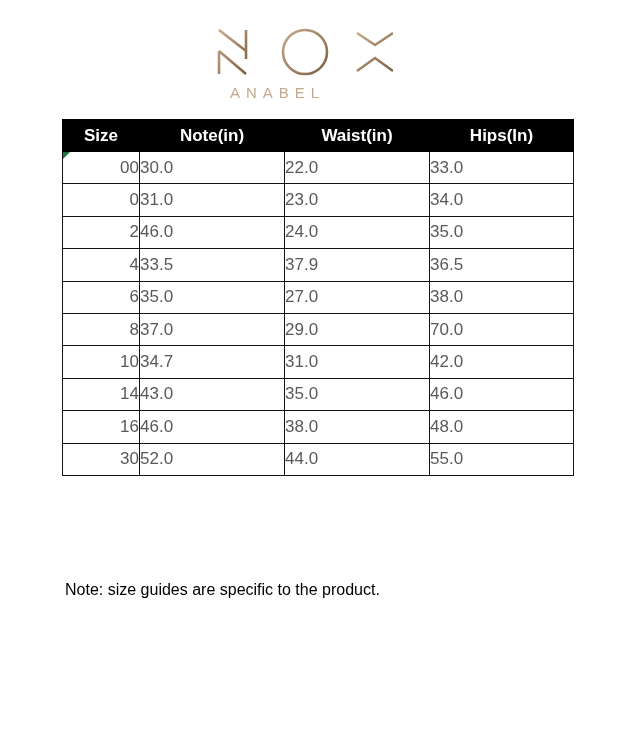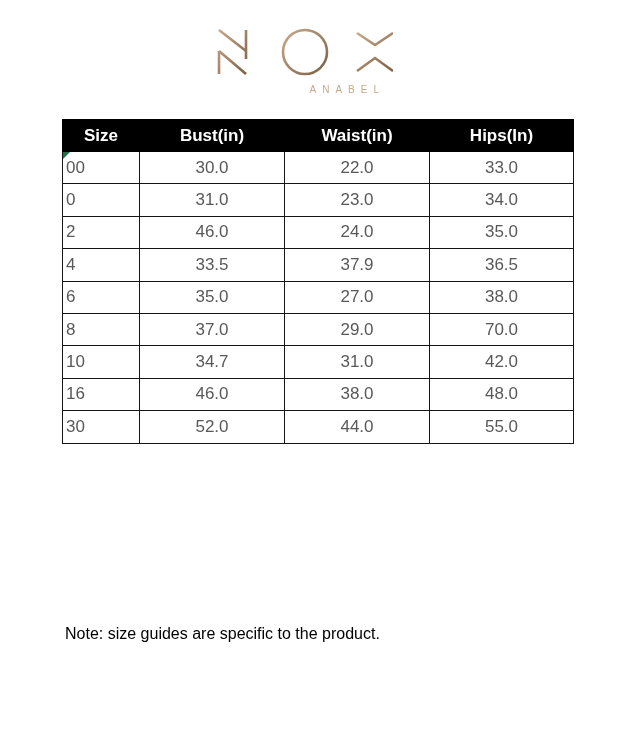--- a/index.html
+++ b/index.html
@@ -16,25 +16,25 @@
     overflow: hidden;
   }
   
   .logo-svg {
     position: absolute;
     left: 217px;
     top: 28px;
   }
   .brand-subtext {
     position: absolute;
-    left: 209px;
+    left: 227px;
     top: 84px;
     width: 176px;
-    text-align: right;
-    font-size: 10px;
+    text-align: left;
+    font-size: 15px;
     letter-spacing: 6px;
     text-indent: 3px;
     color: #c5a98c;
     font-family: "Liberation Sans", sans-serif;
   }
   
   table.size-table {
     position: absolute;
     left: 62px;
     top: 119px;
@@ -54,47 +54,45 @@
     height: 31px;
     padding: 0;
     text-align: center;
     border: 1.5px solid #000000;
   }
   .size-table td {
     font-size: 17px;
     color: #595959;
     height: 31.4px;
     padding: 0;
-    text-align: center;
     border: 1.5px solid #141414;
     position: relative;
     background: #ffffff;
   }
   .size-table td:first-child {
-    text-align: left;
-    padding-left: 3px;
+    text-align: right;
+    padding-left: 10px;
   }
   .excel-flag {
     position: absolute;
     top: 0;
     left: 0;
     width: 0;
     height: 0;
     border-top: 7px solid #1e7145;
     border-right: 7px solid transparent;
   }
   
   .note-text {
     position: absolute;
     left: 65px;
     top: 581px;
     font-size: 16px;
     color: #000000;
     font-family: "Liberation Sans", sans-serif;
-    margin-top: 44px;
   }
 </style>
 </head>
 <body>
 
 <div class="page">
 
   <svg class="logo-svg" width="176" height="48" viewBox="0 0 176 48">
     <defs>
       <linearGradient id="gold" x1="0" y1="0" x2="1" y2="1">
@@ -111,21 +109,21 @@
   <table class="size-table">
     <colgroup>
       <col class="c-size">
         <col class="c-meas">
         <col class="c-meas">
         <col class="c-meas-last">
     </colgroup>
     <thead>
       <tr>
         <th>Size</th>
-        <th>Bust(in)</th>
+        <th>Note(in)</th>
         <th>Waist(in)</th>
         <th>Hips(In)</th>
       </tr>
     </thead>
     <tbody>
         <tr>
           <td>00<span class="excel-flag"></span></td>
           <td>30.0</td>
           <td>22.0</td>
           <td>33.0</td>
@@ -160,20 +158,26 @@
           <td>29.0</td>
           <td>70.0</td>
         </tr>
         <tr>
           <td>10</td>
           <td>34.7</td>
           <td>31.0</td>
           <td>42.0</td>
         </tr>
         <tr>
+          <td>14</td>
+          <td>43.0</td>
+          <td>35.0</td>
+          <td>46.0</td>
+        </tr>
+        <tr>
           <td>16</td>
           <td>46.0</td>
           <td>38.0</td>
           <td>48.0</td>
         </tr>
         <tr>
           <td>30</td>
           <td>52.0</td>
           <td>44.0</td>
           <td>55.0</td>

